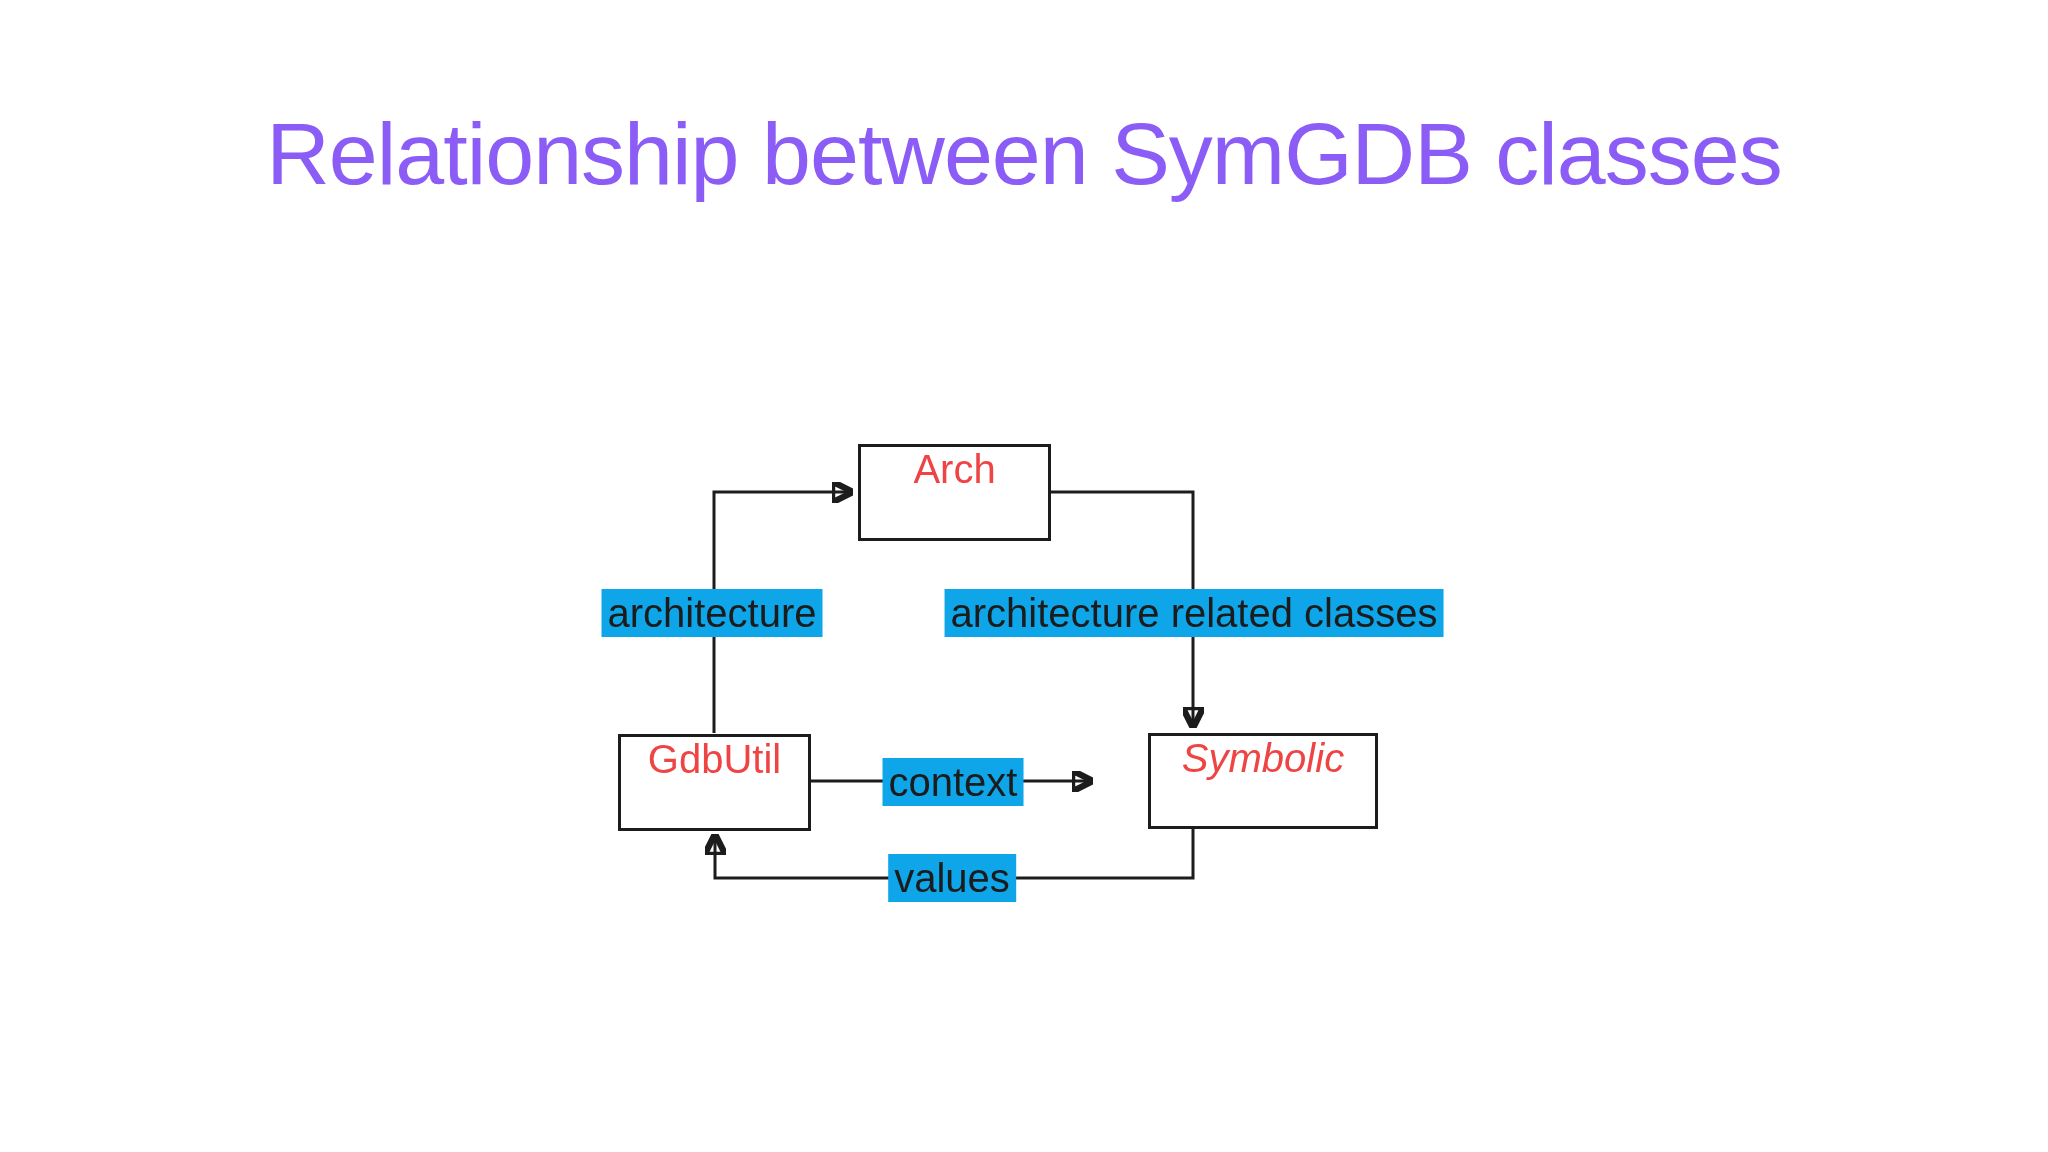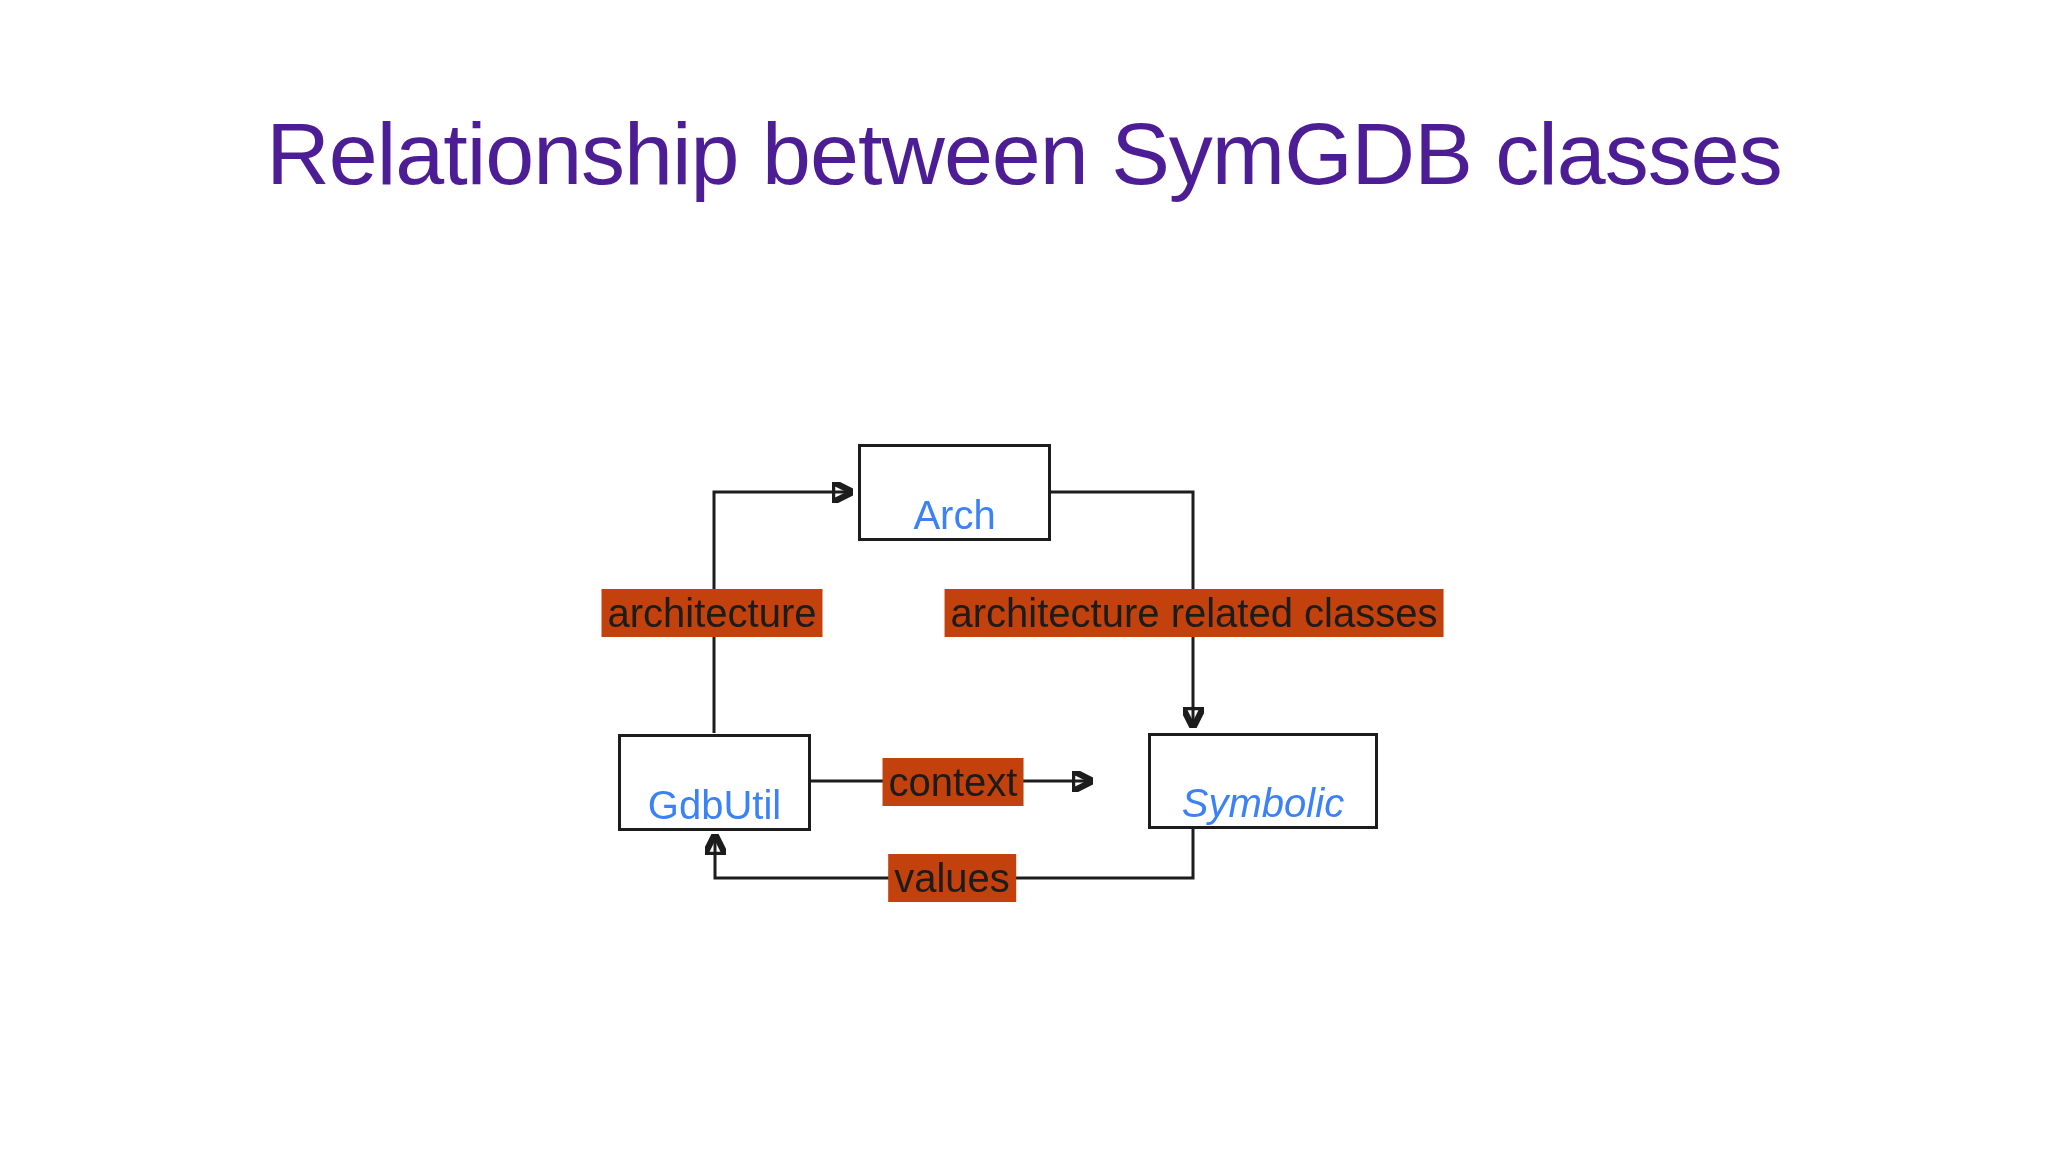--- a/index.html
+++ b/index.html
@@ -11,50 +11,50 @@
     font-family: "Liberation Sans", sans-serif;
   }
   .slide { position: absolute; inset: 0; }
   .slide-title {
     position: absolute;
     left: 0; top: 106px; width: 100%;
     text-align: center;
     font-size: 88px;
     font-weight: 400;
     letter-spacing: -1px;
-    color: #4c1d95;
+    color: #8b5cf6;
     line-height: 1.1;
   }
   .connector-layer {
     position: absolute; left: 0; top: 0;
     width: 2048px; height: 1152px;
   }
   .connector-layer path {
     fill: none;
     stroke: #1c1c1c;
     stroke-width: 3;
   }
   .node {
     position: absolute;
     box-sizing: border-box;
     border: 3px solid #1c1c1c;
     background: #ffffff;
     display: flex;
-    align-items: flex-end;
+    align-items: flex-start;
     justify-content: center;
     font-size: 40px;
-    color: #3b82f6;
+    color: #ef4444;
   }
   .node-arch     { left: 858px;  top: 444px; width: 193px; height: 97px; }
   .node-gdbutil  { left: 618px;  top: 734px; width: 193px; height: 97px; }
   .node-symbolic { left: 1148px; top: 733px; width: 230px; height: 96px; font-style: italic; }
   .edge-label {
     position: absolute;
     transform: translate(-50%, -50%);
-    background: #c2410c;
+    background: #0ea5e9;
     font-size: 40px;
     color: #1c1c1c;
     white-space: nowrap;
     padding: 2px 6px;
     line-height: 1.1;
   }
   .edge-label-architecture { left: 712px;  top: 613px; }
   .edge-label-arch-values  { left: 1194px; top: 613px; }
   .edge-label-context      { left: 953px;  top: 782px; }
   .edge-label-answer       { left: 952px;  top: 878px; }

